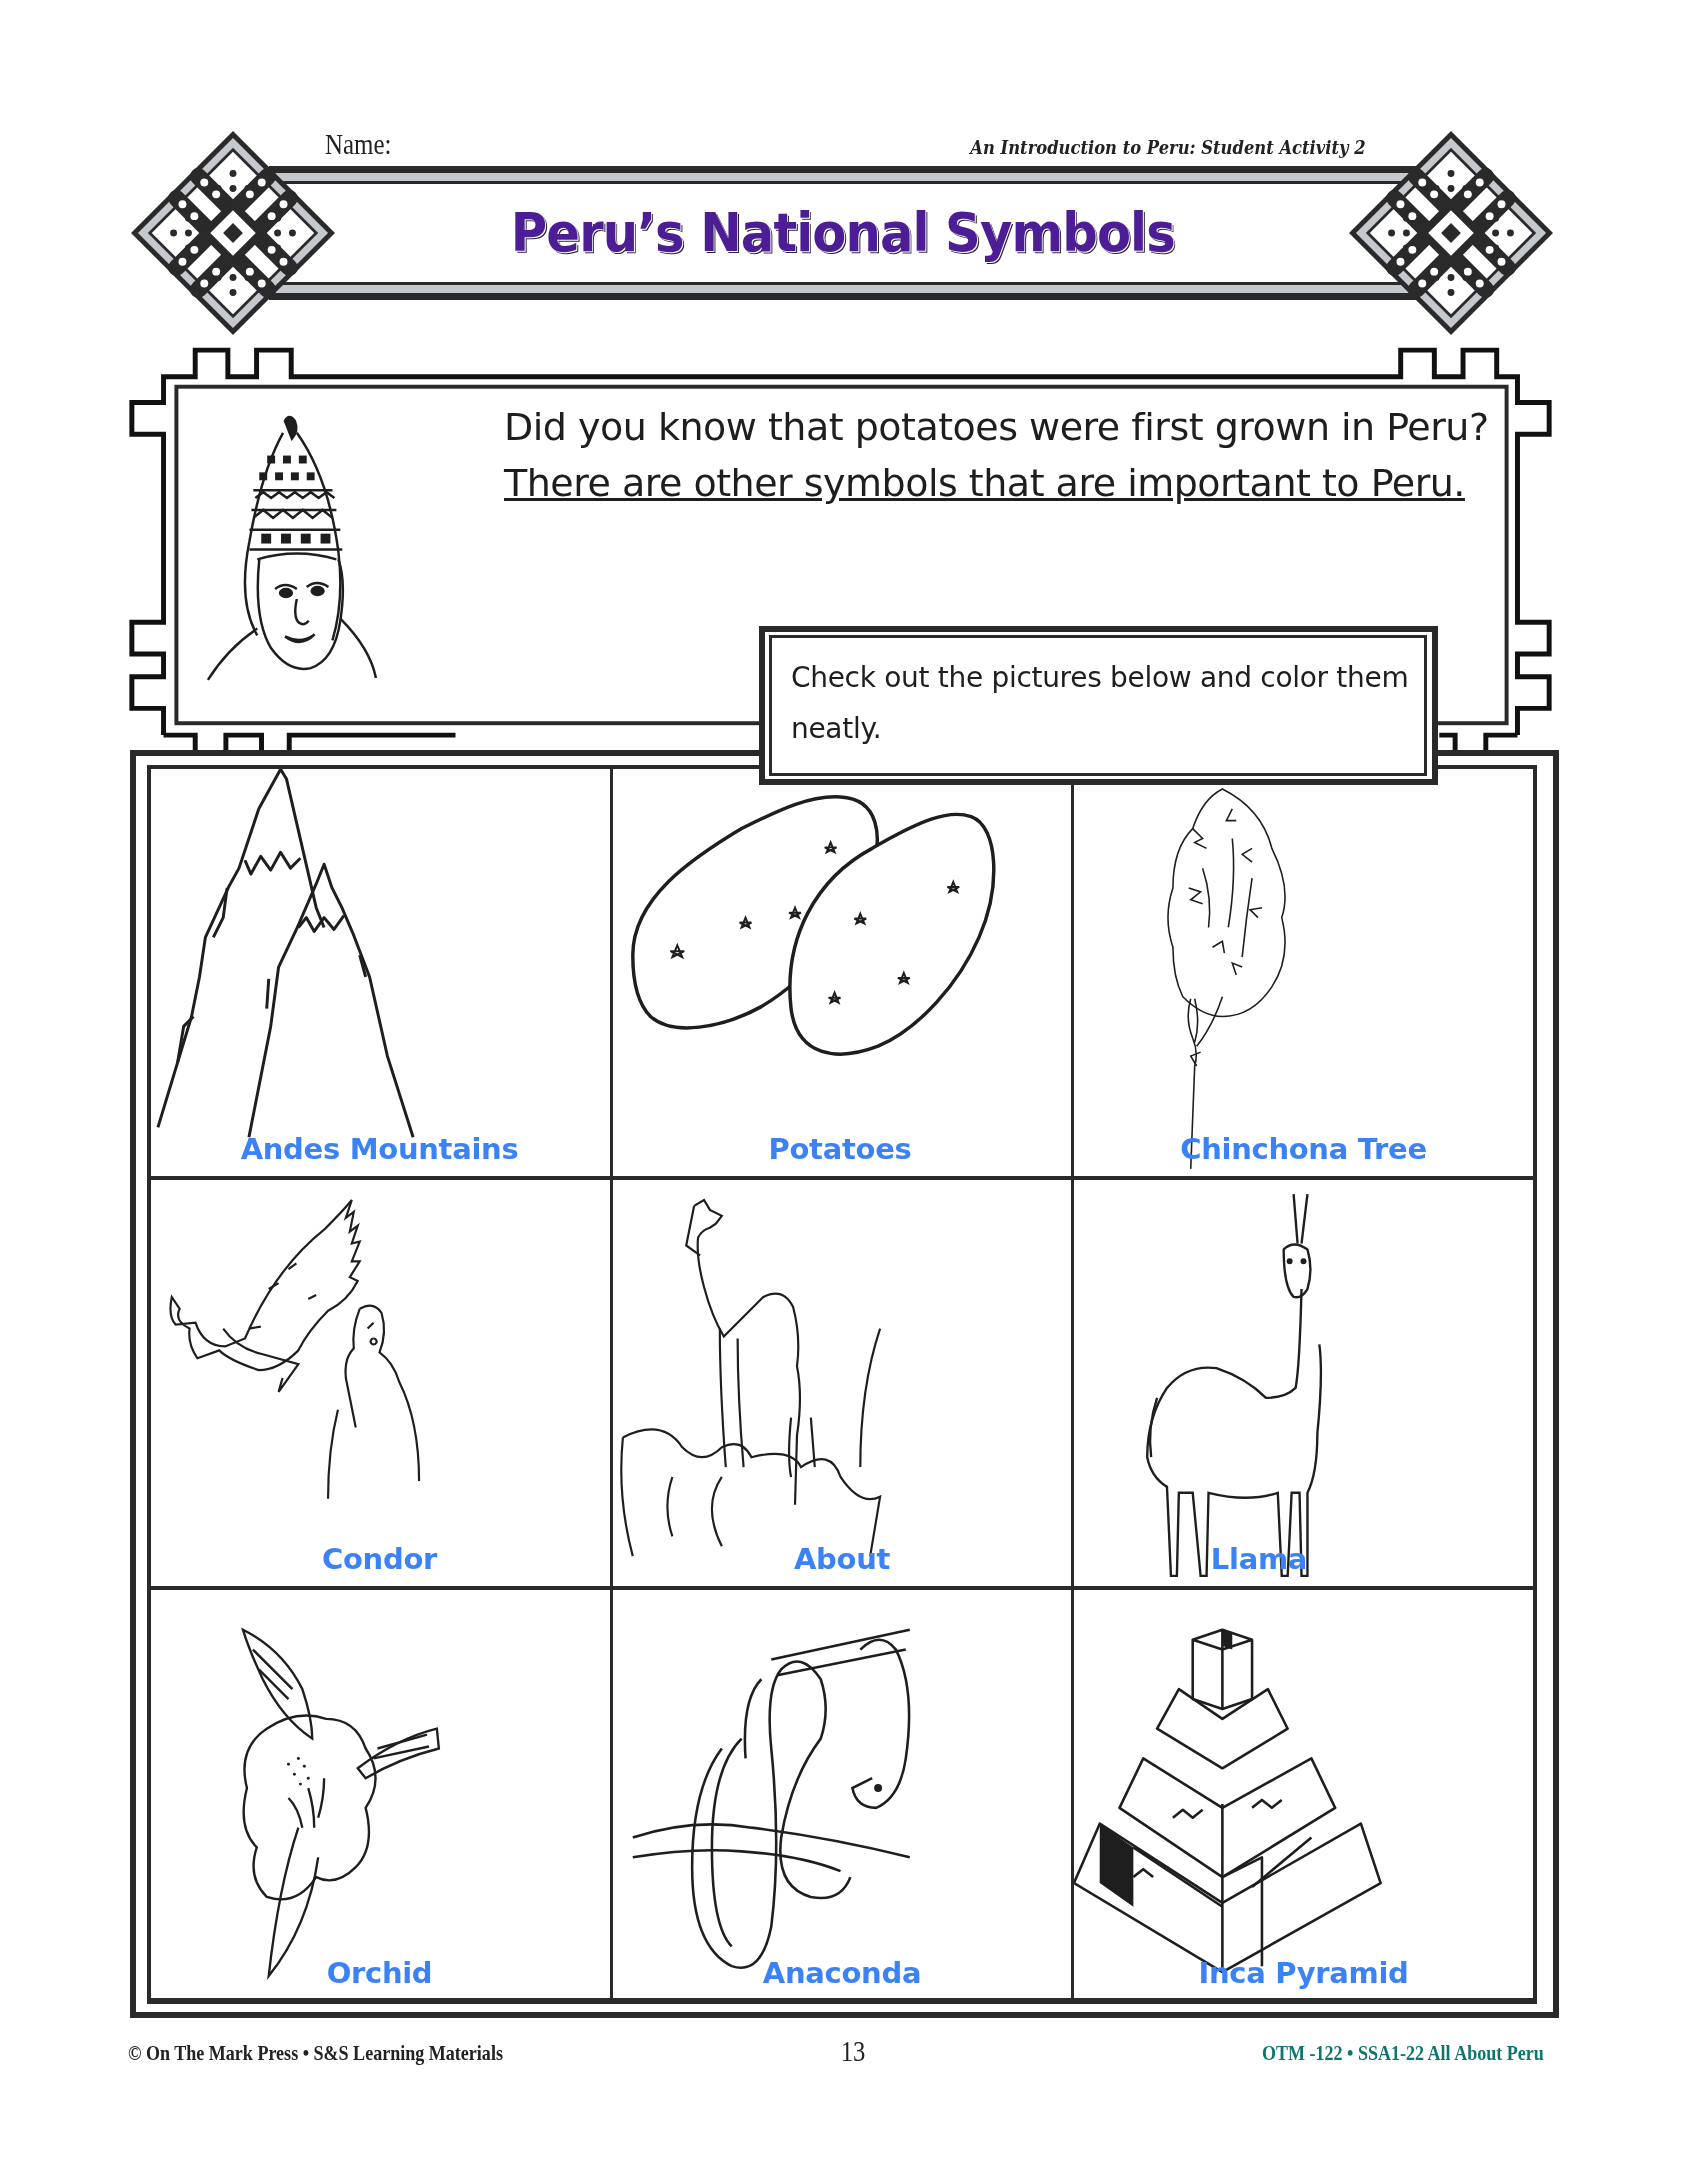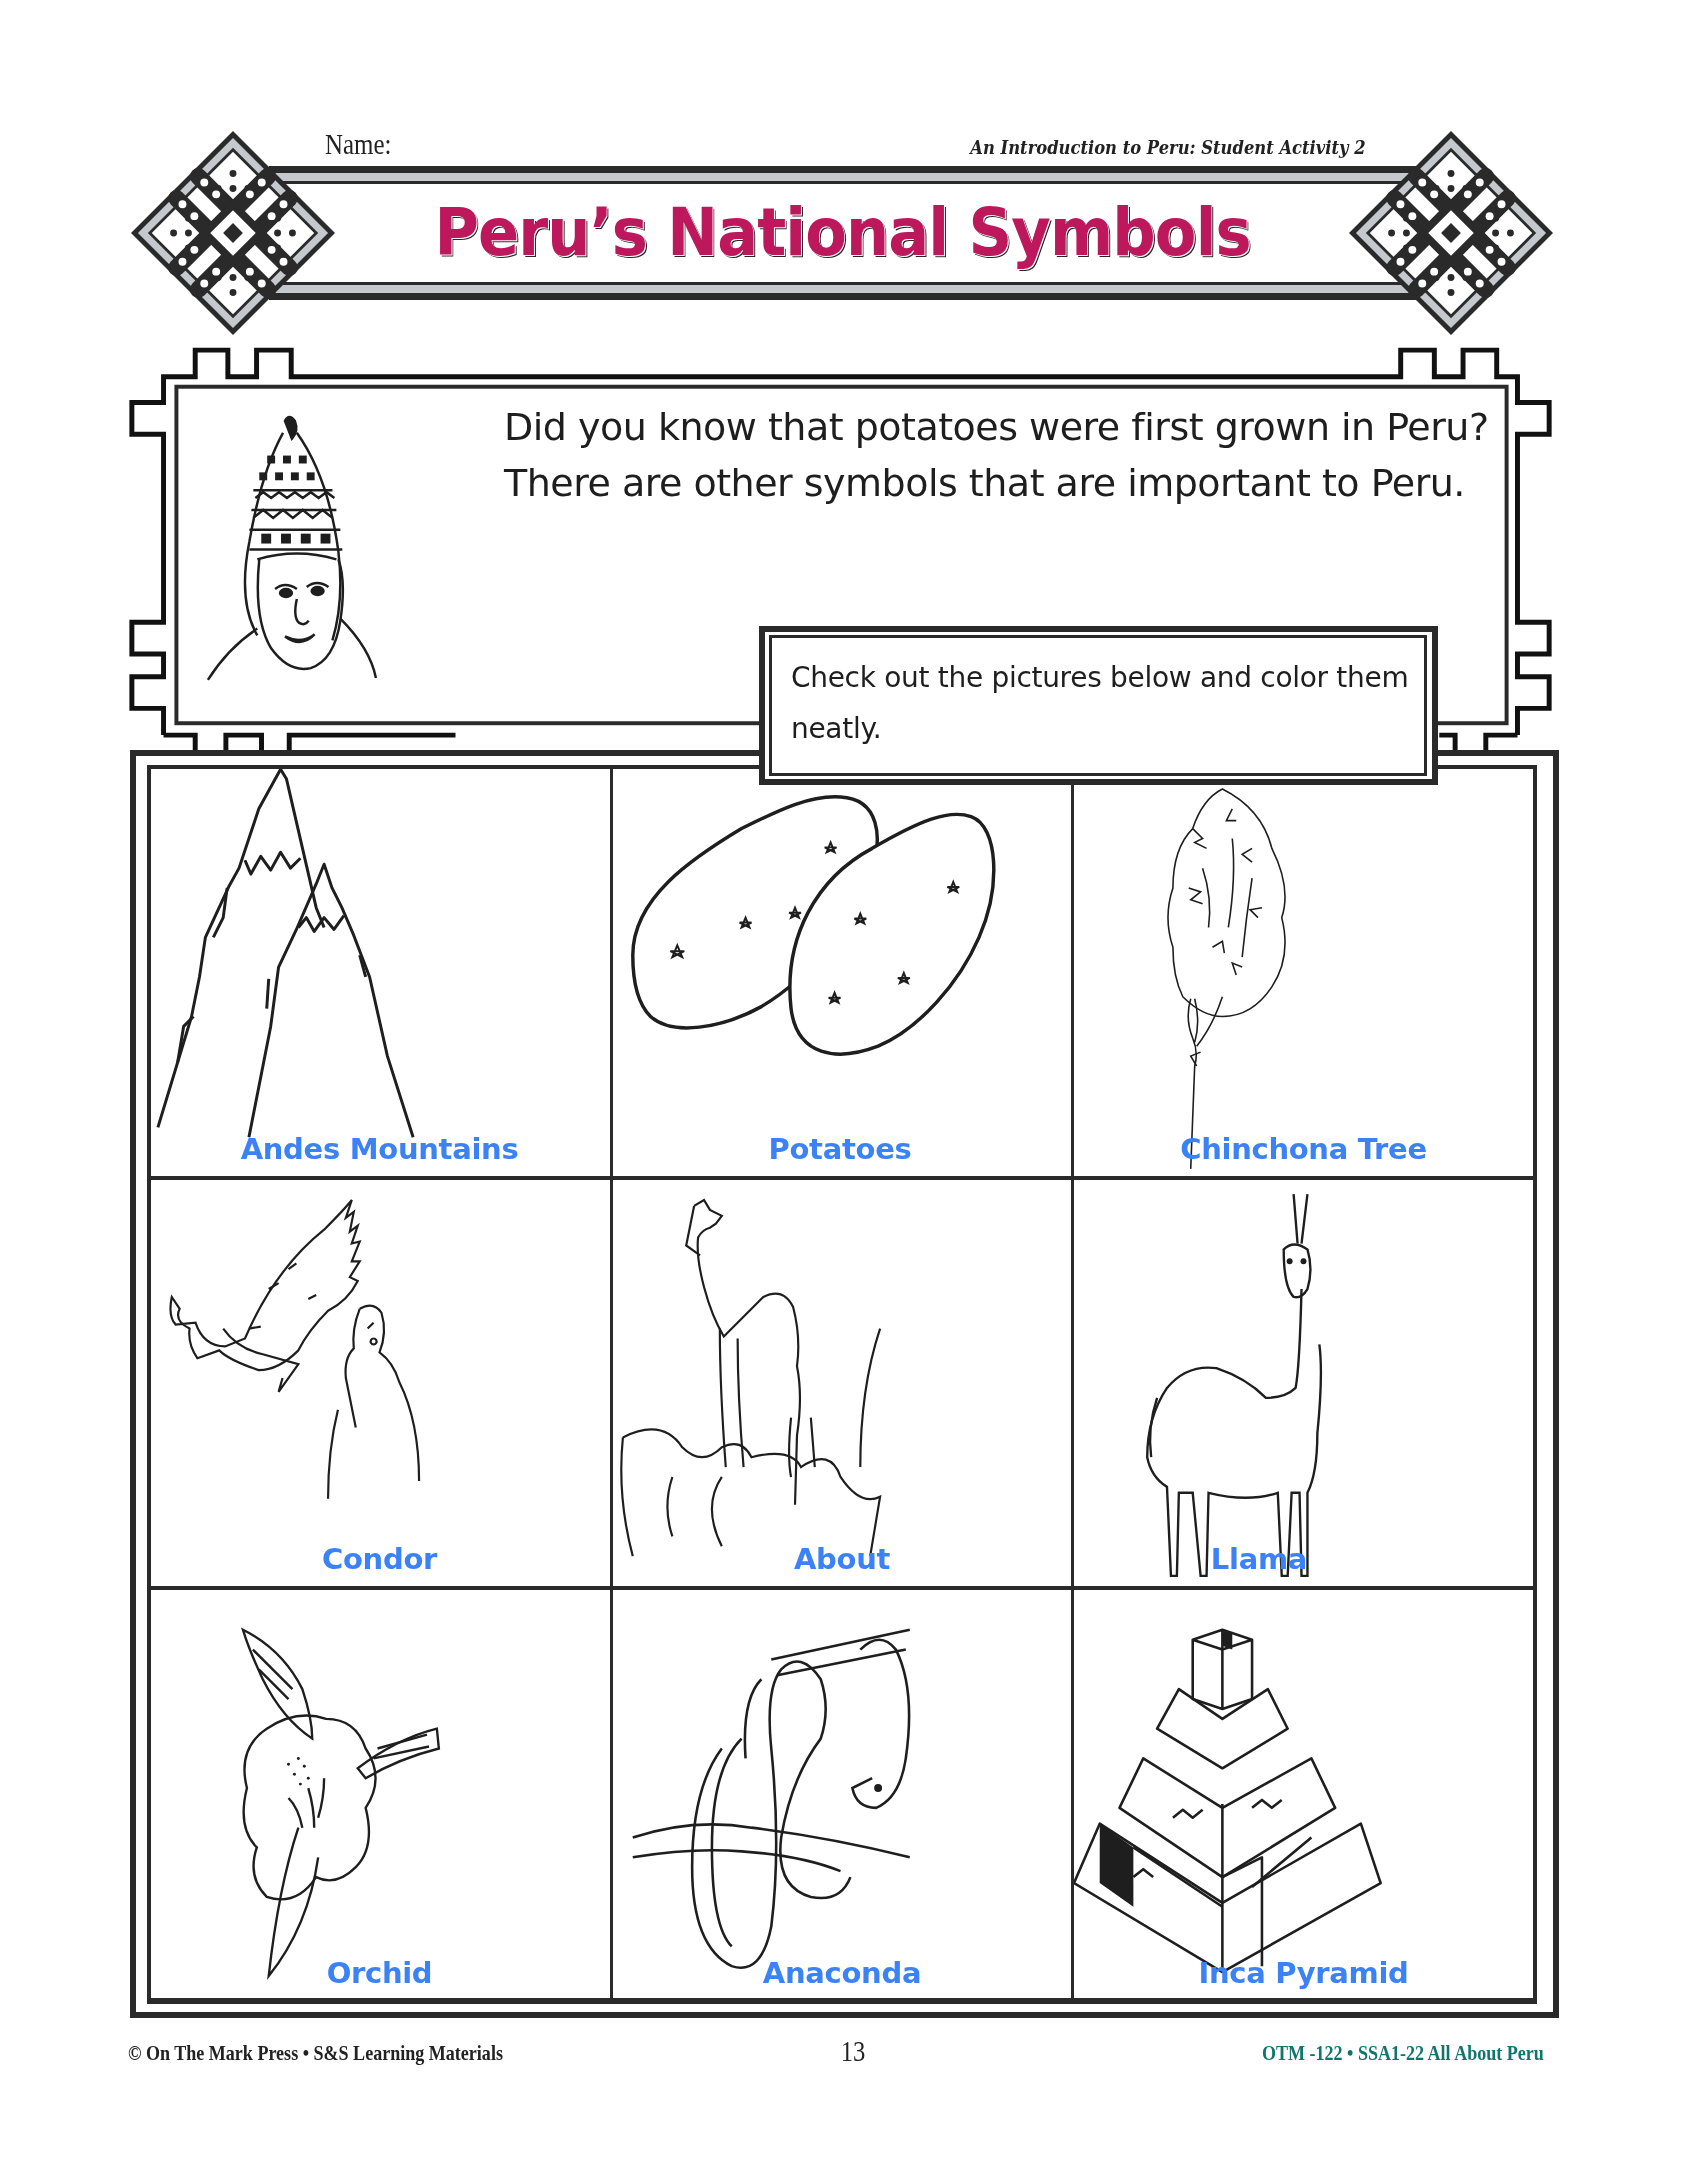--- a/index.html
+++ b/index.html
@@ -9,31 +9,31 @@
   
   .name-label { left:325px; top:127px; font-family:"Liberation Serif", serif; font-size:29px; line-height:34px; transform:scaleX(0.86); transform-origin:left top; color:#222; }
   .subtitle { left:863px; top:134px; width:503px; font-family:"DejaVu Serif", serif; font-weight:bold; font-style:italic; font-size:19px; line-height:26px; text-align:right; white-space:nowrap; color:#222; }
   .subtitle span { display:inline-block; transform:scaleX(0.86); transform-origin:right center; }
 
   
   .banner { left:269px; top:166px; width:1148px; height:134px; }
   .stripe { position:absolute; left:0; right:0; }
   .s-black { background:#2a2a2a; }
   .s-gray { background:#c5c9cd; }
-  .title { left:269px; top:184px; width:1148px; height:70px; text-align:center; font-family:"DejaVu Sans", sans-serif; font-weight:bold; font-size:66px; line-height:98px; color:#be185d; letter-spacing:-1px; white-space:nowrap; }
+  .title { left:269px; top:184px; width:1148px; height:70px; text-align:center; font-family:"DejaVu Sans", sans-serif; font-weight:bold; font-size:54px; line-height:98px; color:#4c1d95; letter-spacing:-1px; white-space:nowrap; }
   .title span { display:inline-block; transform:scaleX(0.92); text-shadow: 1px 1px 0 #fff, 2px 2px 0 #262626; }
 
   
   .diamond { width:208px; height:208px; }
 
   
   .crenel { left:119px; top:342px; width:1445px; height:421px; }
   .intro-text { left:504px; top:399px; width:1000px; font-family:"DejaVu Sans", sans-serif; font-size:38px; line-height:56px; color:#1e1e1e; letter-spacing:-0.5px; }
   .intro-text p { margin:0 0 0 0; }
-  .intro-text p + p { margin-top:0; }
+  .intro-text p + p { margin-top:0;text-decoration:underline; }
   .face { left:198px; top:411px; width:257px; height:272px; }
 
   .callout { left:759px; top:626px; width:679px; height:159px; box-sizing:border-box; border:6px solid #2a2a2a; background:#fff; }
   .callout-inner { position:absolute; left:4px; top:3px; right:5px; bottom:3px; border:3px solid #2a2a2a; }
   .callout-text { position:absolute; left:26px; top:20px; right:20px; font-family:"DejaVu Sans", sans-serif; font-size:28px; line-height:51px; color:#1e1e1e; letter-spacing:-0.3px; }
 
   
   .grid-outer { left:130px; top:750px; width:1429px; height:1268px; box-sizing:border-box; border:6px solid #2a2a2a; }
   .grid-inner { left:147px; top:765px; width:1390px; height:1239px; box-sizing:border-box; border:4px solid #2a2a2a; border-bottom-width:6px; }
   .cell { position:absolute; box-sizing:border-box; }

